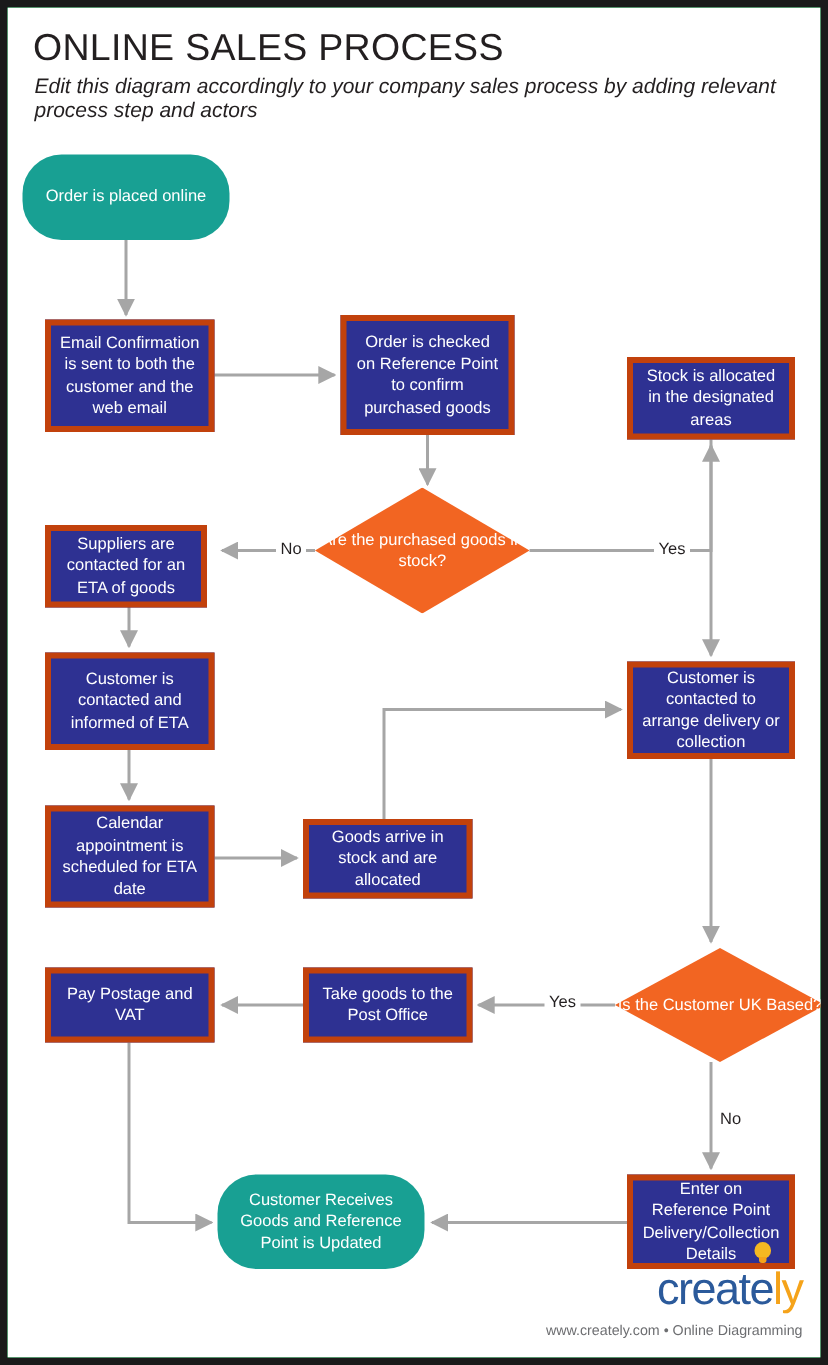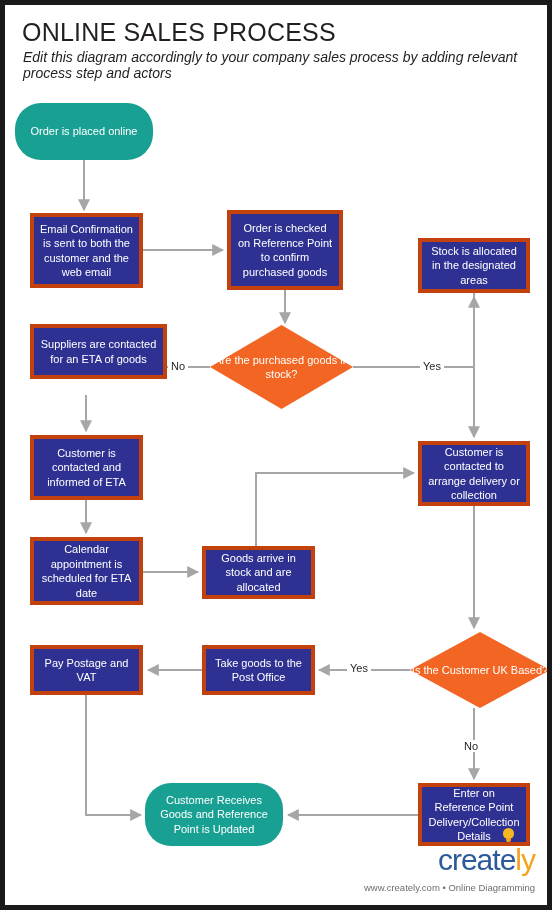--- a/index.html
+++ b/index.html
@@ -104,20 +104,21 @@
   }
 
   
   .edge-label{
     position:absolute;
     font-size:11px;
     color:#231f20;
     background:#ffffff;
     padding:0 3px;
     white-space:nowrap;
+    margin-left:16px;
   }
 
   
   .brand{
     position:absolute;
     right:12px;
     bottom:26px;
     height:34px;
     display:flex;
     align-items:flex-start;
@@ -225,21 +226,21 @@
 
     <div class="node process" style="left:413px; top:233px; width:112px; height:55px;">
       <span class="node-label">Stock is allocated in the designated areas</span>
     </div>
 
     <div class="decision" style="left:205px; top:320px; width:143px; height:84px;">
       <div class="dshape"></div>
       <span class="node-label">Are the purchased goods  in stock?</span>
     </div>
 
-    <div class="node process" style="left:25px;  top:319px; width:137px; height:55px;">
+    <div class="node process" style="left:25px;  top:345px; width:108px; height:55px;">
       <span class="node-label">Suppliers are contacted for an ETA of goods</span>
     </div>
 
     <div class="node process" style="left:25px;  top:430px; width:113px; height:65px;">
       <span class="node-label">Customer is contacted and informed of ETA</span>
     </div>
 
     <div class="node process" style="left:413px; top:436px; width:112px; height:65px;">
       <span class="node-label">Customer is contacted to arrange delivery or collection</span>
     </div>

